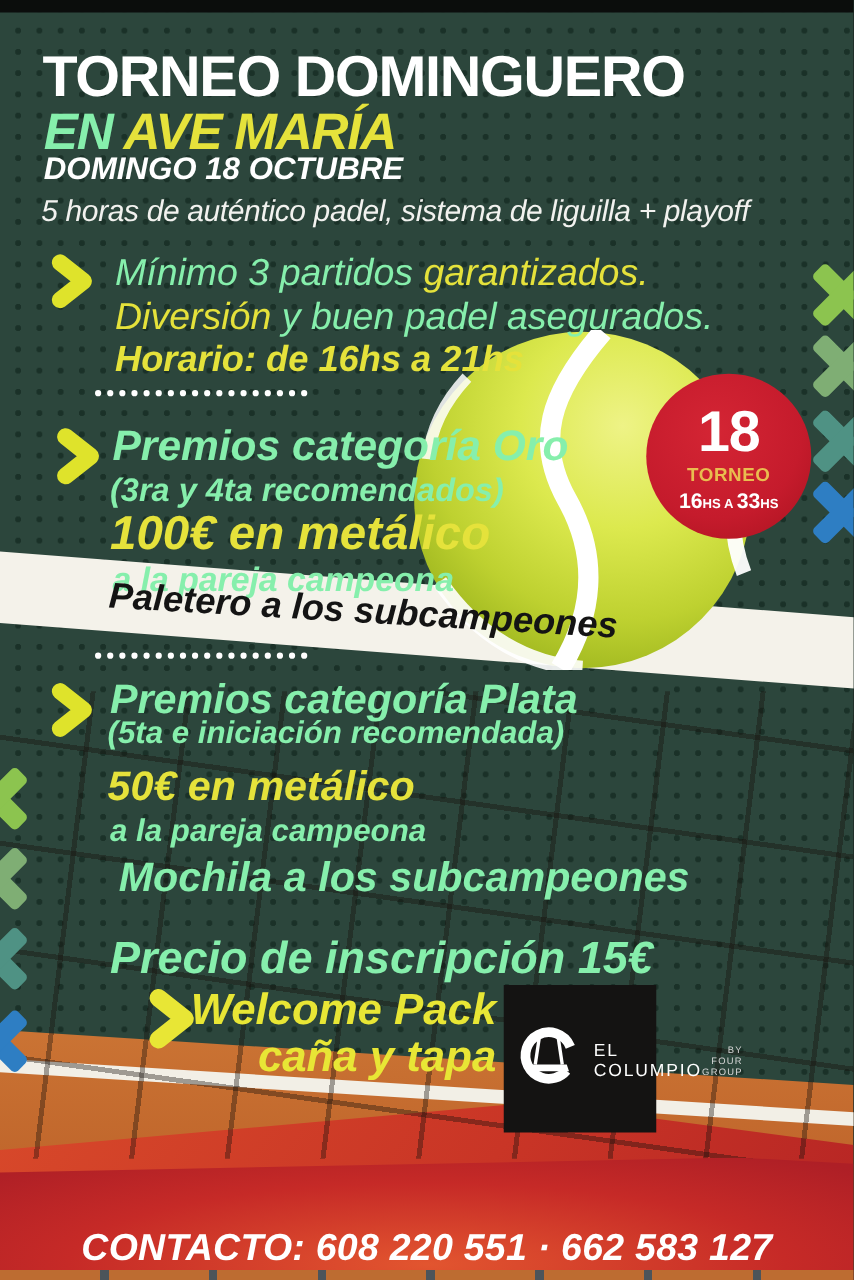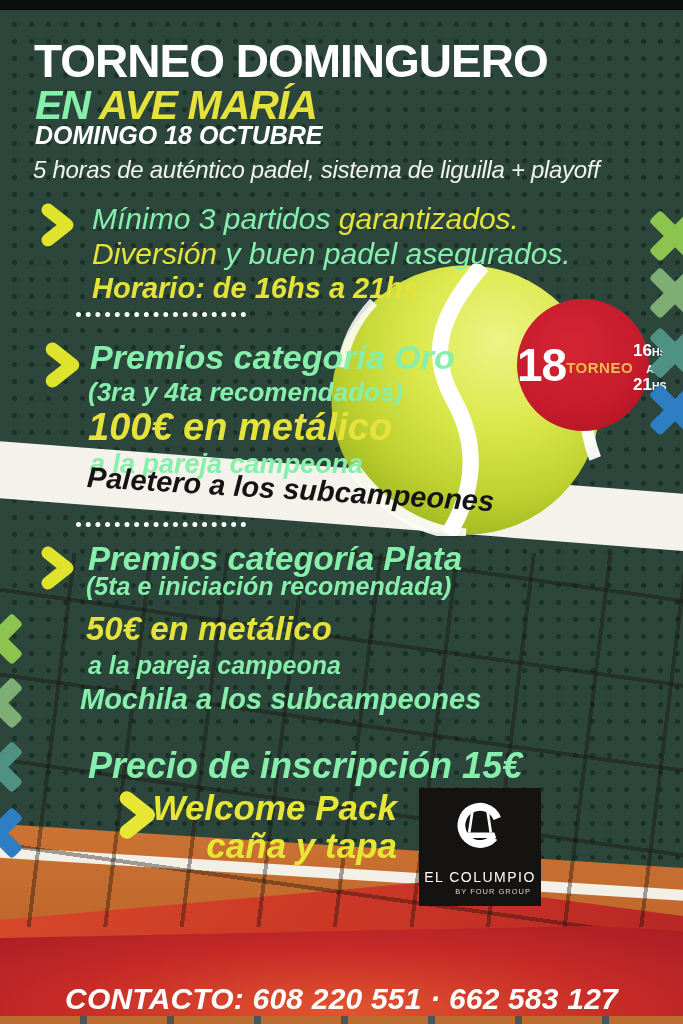--- a/index.html
+++ b/index.html
@@ -37,21 +37,21 @@
   .bottomstrip{left:0;top:1016px;width:683px;height:8px;z-index:3;background:#bd6c31;
     background-image:repeating-linear-gradient(90deg, transparent 0 80px, #4c545a 80px 87px);}
   
   .stripe{left:-15px;top:440px;width:725px;height:57px;background:#f4f2ea;
     transform:rotate(4.4deg);transform-origin:0 0;z-index:3;}
   
   .ball{left:330px;top:264px;width:272px;height:272px;z-index:4;}
   
   .badge{left:517px;top:299px;width:132px;height:132px;border-radius:50%;z-index:5;
     background:radial-gradient(circle at 42% 35%, #d42534 0%, #c51b2c 60%, #a8121f 100%);
-    display:flex;flex-direction:row;align-items:center;justify-content:flex-start;
+    display:flex;flex-direction:column;align-items:center;justify-content:center;
     text-align:center;line-height:1;}
   .badge .day{color:#fff;font-size:46px;font-weight:700;letter-spacing:-1px;}
   .badge .month{color:#e9bc4f;font-size:15px;font-weight:700;letter-spacing:.5px;margin-top:5px;}
   .badge .time{color:#fff;font-size:17px;font-weight:700;margin-top:4px;}
   .badge .time small{font-size:10.5px;font-weight:700;}
   
   .t{position:absolute;z-index:6;white-space:nowrap;}
   .w{color:#86efac;} .y{color:#e5e23b;} .k{color:#141414;}
   .it{font-style:italic;} .b{font-weight:700;}
   .title{left:34px;top:34px;font-size:46px;font-weight:700;color:#fff;letter-spacing:-1px;}
@@ -64,35 +64,35 @@
   .dotted{height:0;border-top:5px dotted #fff;width:170px;z-index:6;}
   .h-oro{left:90px;top:338px;font-size:34px;}
   .s-oro{left:88px;top:377px;font-size:26px;}
   .p-oro{left:88px;top:406px;font-size:38px;}
   .c-oro{left:90px;top:449px;font-size:27px;}
   .r-oro{left:88px;top:461px;font-size:29px;transform:rotate(3.4deg);transform-origin:0 0;}
   .h-pla{left:88px;top:540px;font-size:33px;}
   .s-pla{left:86px;top:572px;font-size:25px;}
   .p-pla{left:86px;top:610px;font-size:33px;}
   .c-pla{left:88px;top:651px;font-size:25px;}
-  .r-pla{left:80px;top:683px;font-size:29px;}
+  .r-pla{left:95px;top:683px;font-size:33px;}
   .note{left:88px;top:713px;font-size:17.5px;font-weight:400;font-style:italic;color:#f4f4f2;letter-spacing:-.2px;}
   .price{left:88px;top:745px;font-size:36px;}
   .welcome{left:145px;top:789px;width:252px;text-align:right;z-index:6;
     font-size:35px;font-weight:700;font-style:italic;color:#e8e635;line-height:38px;white-space:nowrap;}
   
   .bullet{position:absolute;z-index:6;}
   
   .xchev{position:absolute;width:46px;height:46px;z-index:5;}
   .xchev i{position:absolute;left:50%;top:50%;width:58px;height:16px;border-radius:4px;
     background:currentColor;transform:translate(-50%,-50%) rotate(45deg);}
   .xchev i + i{transform:translate(-50%,-50%) rotate(-45deg);}
   
-  .logo{left:419px;top:788px;width:122px;height:118px;background:#141312;z-index:6;
-    display:flex;flex-direction:column;align-items:center;}
+  .logo{left:403px;top:788px;width:122px;height:118px;background:#141312;z-index:6;
+    display:flex;flex-direction:row;align-items:center;}
   .logo .mark{margin-top:6px;}
   .logo .nm{color:#fff;font-size:14px;letter-spacing:1.5px;font-weight:400;margin-top:1px;}
   .logo .by{color:#d8d8d8;font-size:7.5px;letter-spacing:1px;width:100%;text-align:right;
     padding-right:10px;box-sizing:border-box;margin-top:2px;}
 </style>
 </head>
 <body>
 
 <div class="poster">
 
@@ -118,21 +118,21 @@
       <path d="M112,1 C80,38 72,66 91,100 C110,134 106,168 87,199" stroke="#ffffff" stroke-width="12" fill="none"></path>
       <path d="M197,68 C186,94 186,120 195,143" stroke="#ffffff" stroke-width="9" fill="none" opacity="0.95"></path>
       <path d="M16,148 C38,180 68,197 100,199" stroke="#ffffff" stroke-width="9" fill="none" opacity="0.9"></path>
       <path d="M32,28 C18,43 11,58 9,76" stroke="#ffffff" stroke-width="7" fill="none" opacity="0.85"></path>
     </svg>
   </div>
 
   <div class="abs badge">
     <div class="day">18</div>
     <div class="month">TORNEO</div>
-    <div class="time"><span>16</span><small>HS</small><small> A </small><span>21</span><small>HS</small></div>
+    <div class="time"><span>16</span><small>HS</small><small> A </small><span>33</span><small>HS</small></div>
   </div>
 
   <div class="t title">TORNEO DOMINGUERO</div>
   <div class="t sub"><span class="w">EN </span><span class="y">AVE MARÍA</span></div>
   <div class="t dateline">DOMINGO 18 OCTUBRE</div>
   <div class="t tagline">5 horas de auténtico padel, sistema de liguilla + playoff</div>
 
   <div class="bullet" style="left:40px;top:203px;">
     <svg width="38" height="44" viewBox="0 0 38 44">
         <polyline points="8,7 27,22 8,37" fill="none" stroke="#dfe32b" stroke-width="13" stroke-linecap="round" stroke-linejoin="round"></polyline>

